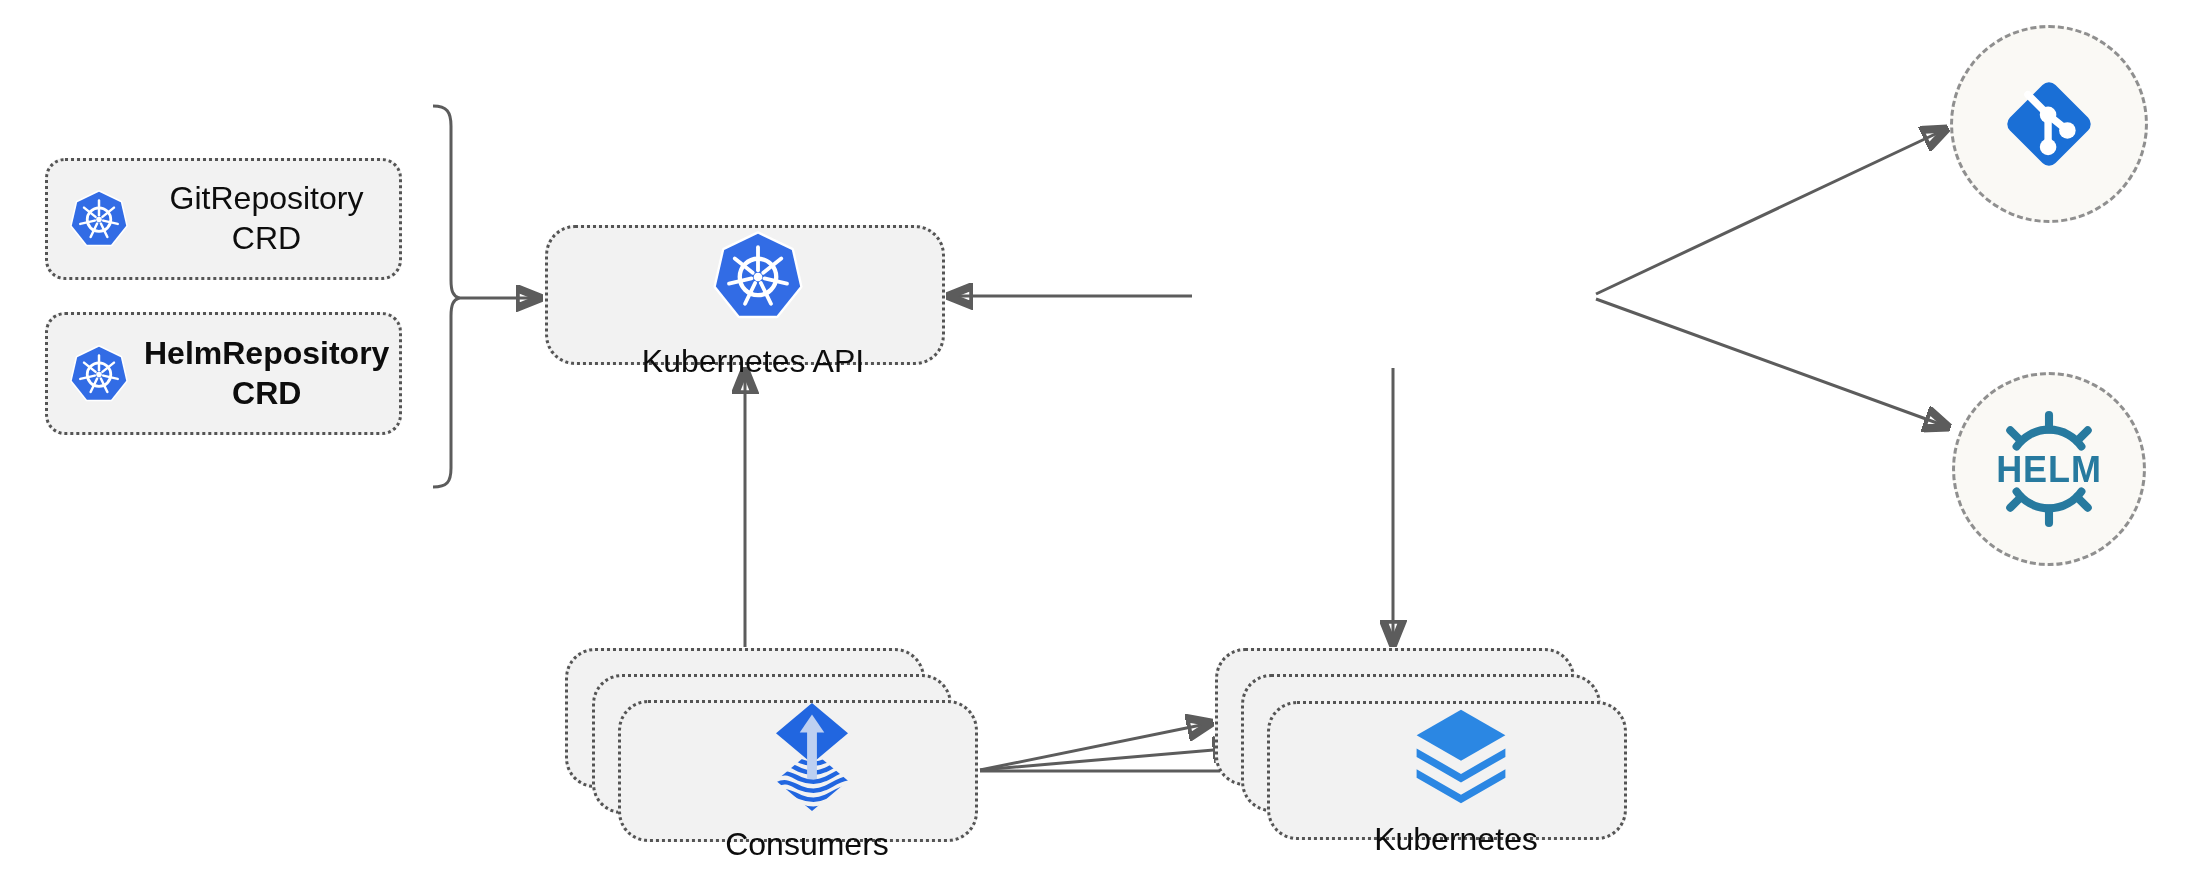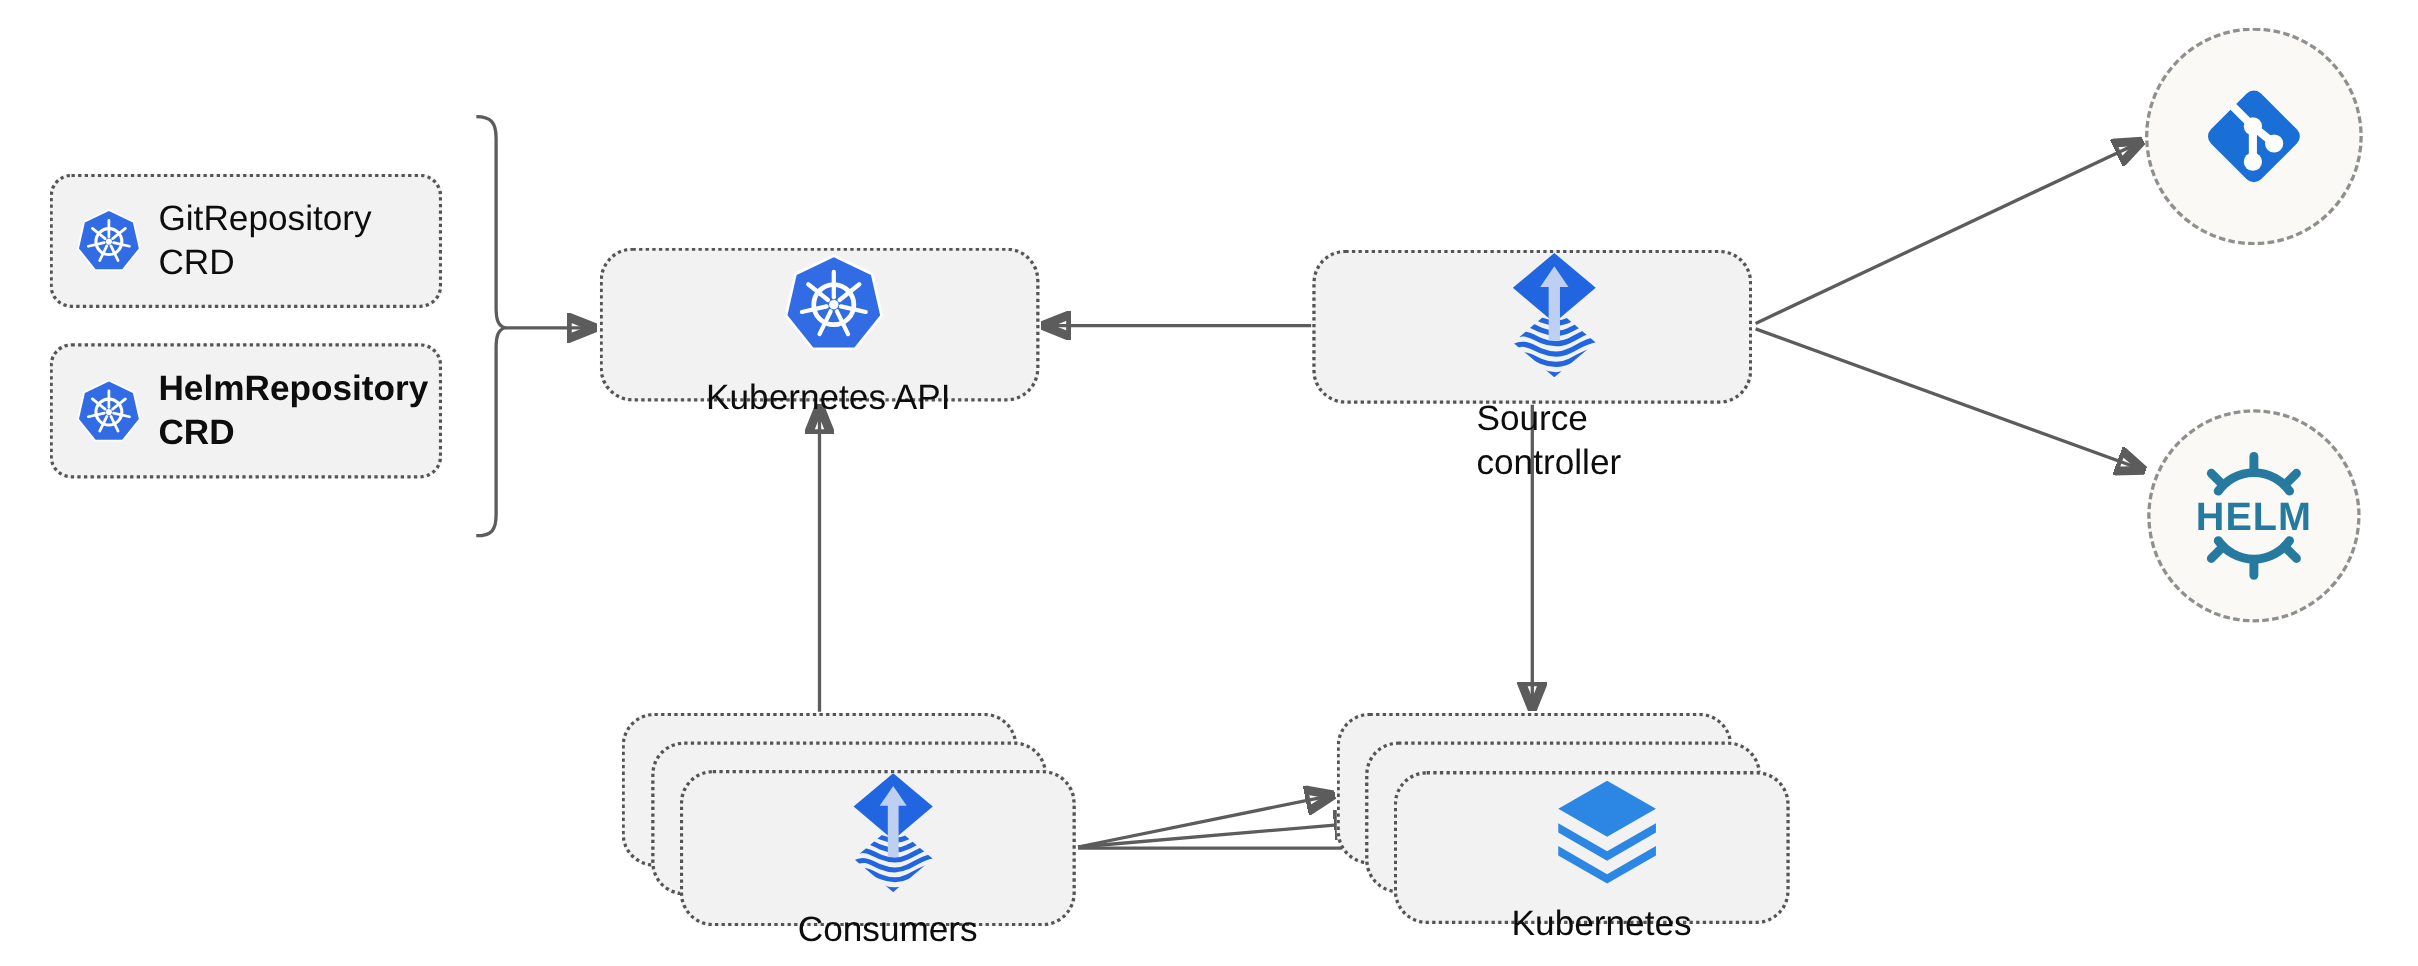--- a/index.html
+++ b/index.html
@@ -14,21 +14,21 @@
     font-family:"Liberation Sans","DejaVu Sans",sans-serif; color:var(--text);
     overflow:hidden;
   }
   #connectors{position:absolute; left:0; top:0; width:2198px; height:878px;}
   #connectors path{stroke:var(--line); stroke-width:3; fill:none; stroke-linejoin:round;}
   .node{
     position:absolute; box-sizing:border-box; display:flex; align-items:center;
     background:var(--box-fill); border:3px dotted var(--box-border);
   }
   .r20{border-radius:20px;} .r30{border-radius:30px;flex-direction:column;}
-  .node .label{flex:1; font-size:32px; line-height:1.24; padding-right:10px;}
+  .node .label{flex:1; text-align:center; font-size:32px; line-height:1.24; padding-right:10px;}
   .node .label span{display:block;}
   .icon{flex:0 0 auto;}
   .stackbox{position:absolute; box-sizing:border-box; background:var(--box-fill);
     border:3px dotted var(--box-border); border-radius:30px;}
   .endpoint{
     position:absolute; box-sizing:border-box; border-radius:50%;
     background:var(--circle-fill); border:3px dashed var(--circle-border);
     display:flex; align-items:center; justify-content:center;
   }
   .symlib{position:absolute; width:0; height:0; overflow:hidden;}
@@ -147,29 +147,20 @@
 
   <div class="node r30" style="left:545px; top:225px; width:400px; height:140px; padding-left:26px; gap:18px;">
     <svg class="icon" width="96" height="96">
         <use href="#sym-k8s"></use>
       </svg>
     <div class="label">
       <span>Kubernetes API</span>
     </div>
   </div>
 
-  <div class="node r30" style="left:1193px; top:227px; width:400px; height:140px; padding-left:40px; gap:18px;">
-    <svg class="icon" width="86" height="113">
-        <use href="#sym-flux"></use>
-      </svg>
-    <div class="label">
-      <span>Source</span>
-      <span>controller</span>
-    </div>
-  </div>
 
   <div class="stackbox" style="left:565px; top:648px; width:360px; height:140px;"></div>
   <div class="stackbox" style="left:592px; top:674px; width:360px; height:140px;"></div>
   <div class="node r30" style="left:618px; top:700px; width:360px; height:142px; padding-left:28px; gap:14px;">
     <svg class="icon" width="82" height="108">
         <use href="#sym-flux"></use>
       </svg>
     <div class="label">
       <span>Consumers</span>
     </div>

